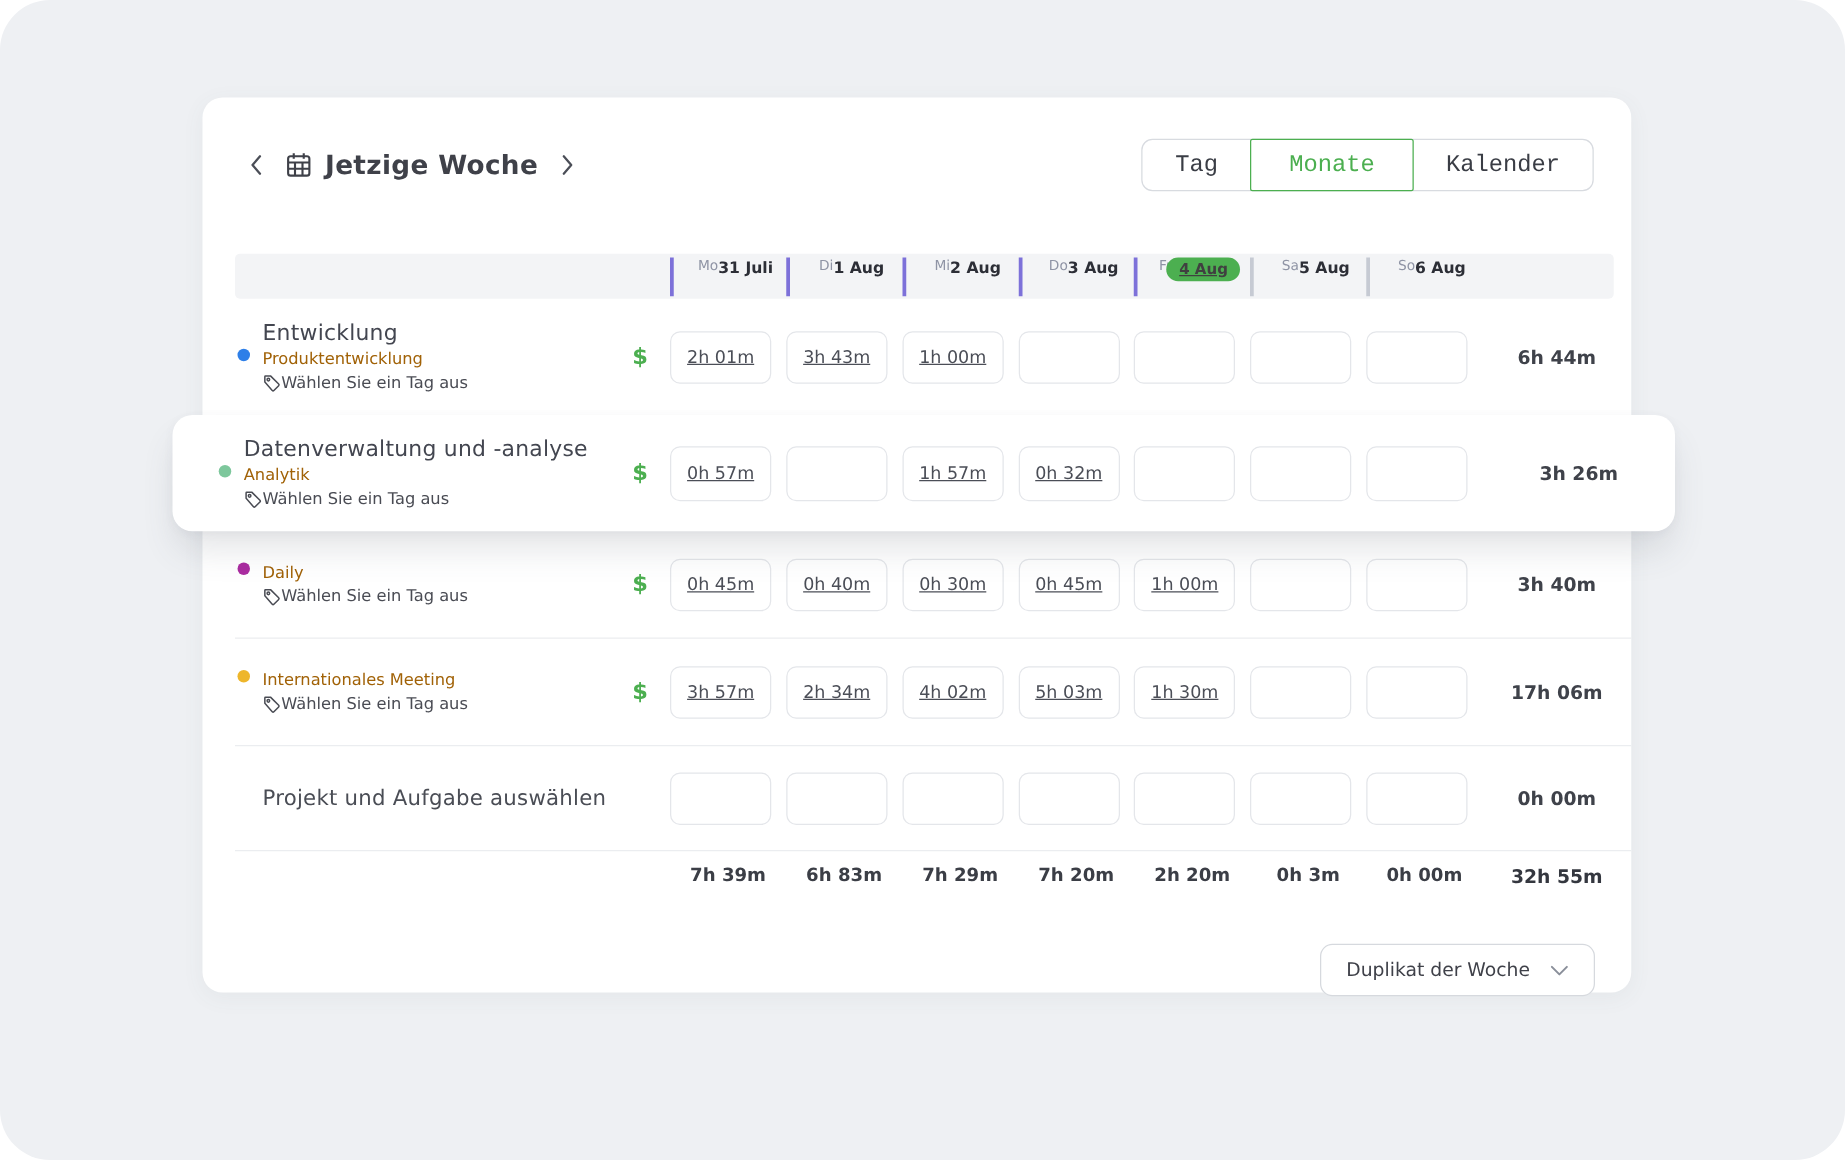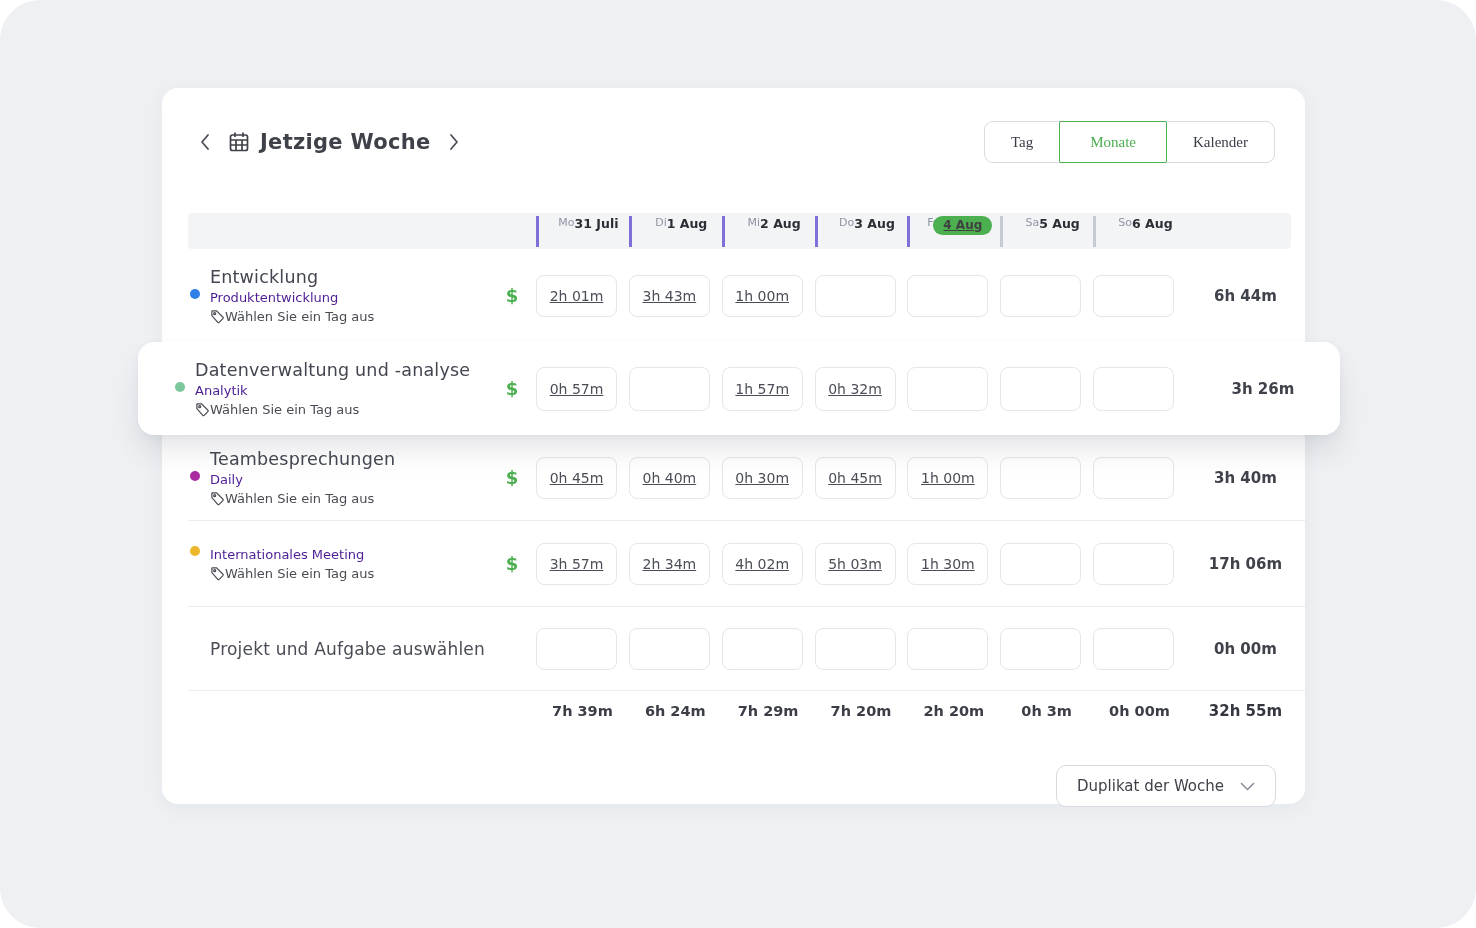--- a/index.html
+++ b/index.html
@@ -1,50 +1,50 @@
 <!DOCTYPE html>
 <html><head>
 <meta charset="utf-8">
 <style>
   * { box-sizing: border-box; margin: 0; padding: 0; }
   html,body { width:1476px; height:928px; background:#ffffff; font-family:"DejaVu Sans", sans-serif; }
   .canvas { position:relative; width:1476px; height:928px; background:#eef0f3; border-radius:40px; overflow:hidden; }
 
-  .panel { position:absolute; left:162px; top:88px; width:1143px; height:716px;
+  .panel { position:absolute; left:162px; top:78px; width:1143px; height:716px;
            background:#ffffff; border-radius:16px; box-shadow:0 4px 18px rgba(90,95,110,.06); }
 
   
   .hdr { display:flex; align-items:center; justify-content:space-between;
          margin-top:32px; padding:0 30px 0 34px; height:44px; }
   .hdr-left { display:flex; align-items:center; gap:14px; }
   .nav-btn { display:flex; align-items:center; justify-content:center; width:18px; height:24px; cursor:pointer; }
   .hdr-title { display:flex; align-items:center; gap:10px; font-size:21px; font-weight:600; color:#3f4149; letter-spacing:.3px; }
   .seg { display:flex; align-items:stretch; height:42px; border:1px solid #d8dbe0; border-radius:9px; background:#fff; }
-  .seg-btn { display:flex; align-items:center; justify-content:center; padding:0 26px; font-size:15px; color:#3a3d45; cursor:pointer; background:transparent; border:none; font-family:Liberation Serif, serif; }
+  .seg-btn { display:flex; align-items:center; justify-content:center; padding:0 26px; font-size:19px; color:#3a3d45; cursor:pointer; background:transparent; border:none; font-family:Liberation Mono, monospace; }
   .seg-btn.active { border:1px solid #4caf50; color:#4caf50; margin:-1px 0; border-radius:2px; background:#fff; z-index:1; padding:0 30px; }
 
   
   .strip { margin:49px 0 0 26px; width:1103px; height:36px; background:#f3f4f6; border-radius:4px; }
   .grid { display:grid; grid-template-columns:300px 48px repeat(7,92.85px) 1fr; align-items:center; }
   .strip .grid { height:36px; }
   .day-col { border-left:3px solid #7d71d9; padding-left:9px; height:31px; display:flex; flex-direction:row; justify-content:center; }
   .day-col.weekend { border-left-color:#c6cad3; }
   .day-abbr { font-size:11px; color:#8f94a5; line-height:13px; }
   .day-date { font-size:12.5px; font-weight:700; color:#2c2e36; line-height:16px; }
   .day-date .pill { display:inline-block; background:#4caf50; color:#404040; border-radius:11px; padding:1px 10px 2px; font-size:12px; margin-left:-4px;text-decoration:underline; }
 
   
   .row { margin-left:26px; width:1117px; }
   .row.h93 { height:93px; }
   .row.h86 { height:86px; }
   .row.h84 { height:84px; }
   .row.divided { border-bottom:1px solid #ebedf0; }
   .label { padding-left:22px; position:relative; }
   .r-title { font-size:17.5px; font-weight:500; color:#434650; line-height:22px; letter-spacing:.2px; }
-  .r-proj { display:flex; align-items:flex-start; font-size:13px; color:#4c1d95; line-height:17px; margin-top:1px; }
+  .r-proj { display:flex; align-items:flex-start; font-size:13px; color:#a16207; line-height:17px; margin-top:1px; }
   .dot { width:10px; height:10px; border-radius:50%; margin-left:-20px; margin-right:10px; flex:0 0 10px; }
   .r-tag { display:flex; align-items:center; gap:0; font-size:13px; color:#4a4c54; line-height:17px; margin-top:2px; cursor:pointer; }
   .dollar { font-size:18px; font-weight:600; color:#4caf50; text-align:center; cursor:pointer; }
   .cell { width:81px; height:42px; border:1px solid #e4e6ea; border-radius:8px; background:#fff;
           display:flex; align-items:center; justify-content:center; font-size:14px; color:#4b4e57; cursor:text;text-decoration:underline; }
   .total { text-align:center; font-size:15px; font-weight:600; color:#3f424a; }
 
   
   .card { position:relative; z-index:2; margin-left:-24px; width:1202px; height:93px; background:#fff;
           border-radius:16px; box-shadow:0 18px 28px -4px rgba(80,85,100,.16), 0 2px 8px rgba(80,85,100,.05); }
@@ -195,21 +195,20 @@
         <div class="cell">0h 32m</div>
         <div class="cell"></div>
         <div class="cell"></div>
         <div class="cell"></div>
         <div class="total">3h 26m</div>
       </div>
     </div>
 
     <div class="row h86 grid divided">
       <div class="label">
-        <div class="r-title">Teambesprechungen</div>
         <div class="r-proj">
             <span class="dot" style="background-color: rgb(170, 43, 160);"></span>
             <span>Daily</span>
           </div>
         <div class="r-tag">
           <span>
               <svg width="15" height="15" viewBox="0 0 16 16" fill="none" stroke="#4a4c54" stroke-width="1.3">
                 <path d="M2 7 V2.5 a.5 .5 0 0 1 .5 -.5 H7 l6.8 6.8 a1 1 0 0 1 0 1.4 L9.7 14.3 a1 1 0 0 1 -1.4 0 Z"></path>
                 <circle cx="5" cy="5" r="1.1"></circle>
               </svg>
@@ -267,21 +266,21 @@
       <div class="cell"></div>
       <div class="cell"></div>
       <div class="cell"></div>
       <div class="total">0h 00m</div>
     </div>
 
     <div class="foot grid">
       <div></div>
         <div></div>
       <div class="fcell">7h 39m</div>
-      <div class="fcell">6h 24m</div>
+      <div class="fcell">6h 83m</div>
       <div class="fcell">7h 29m</div>
       <div class="fcell">7h 20m</div>
       <div class="fcell">2h 20m</div>
       <div class="fcell">0h 3m</div>
       <div class="fcell">0h 00m</div>
       <div class="ftotal">32h 55m</div>
     </div>
 
     <div class="btn-row">
       <button class="dup-btn">

